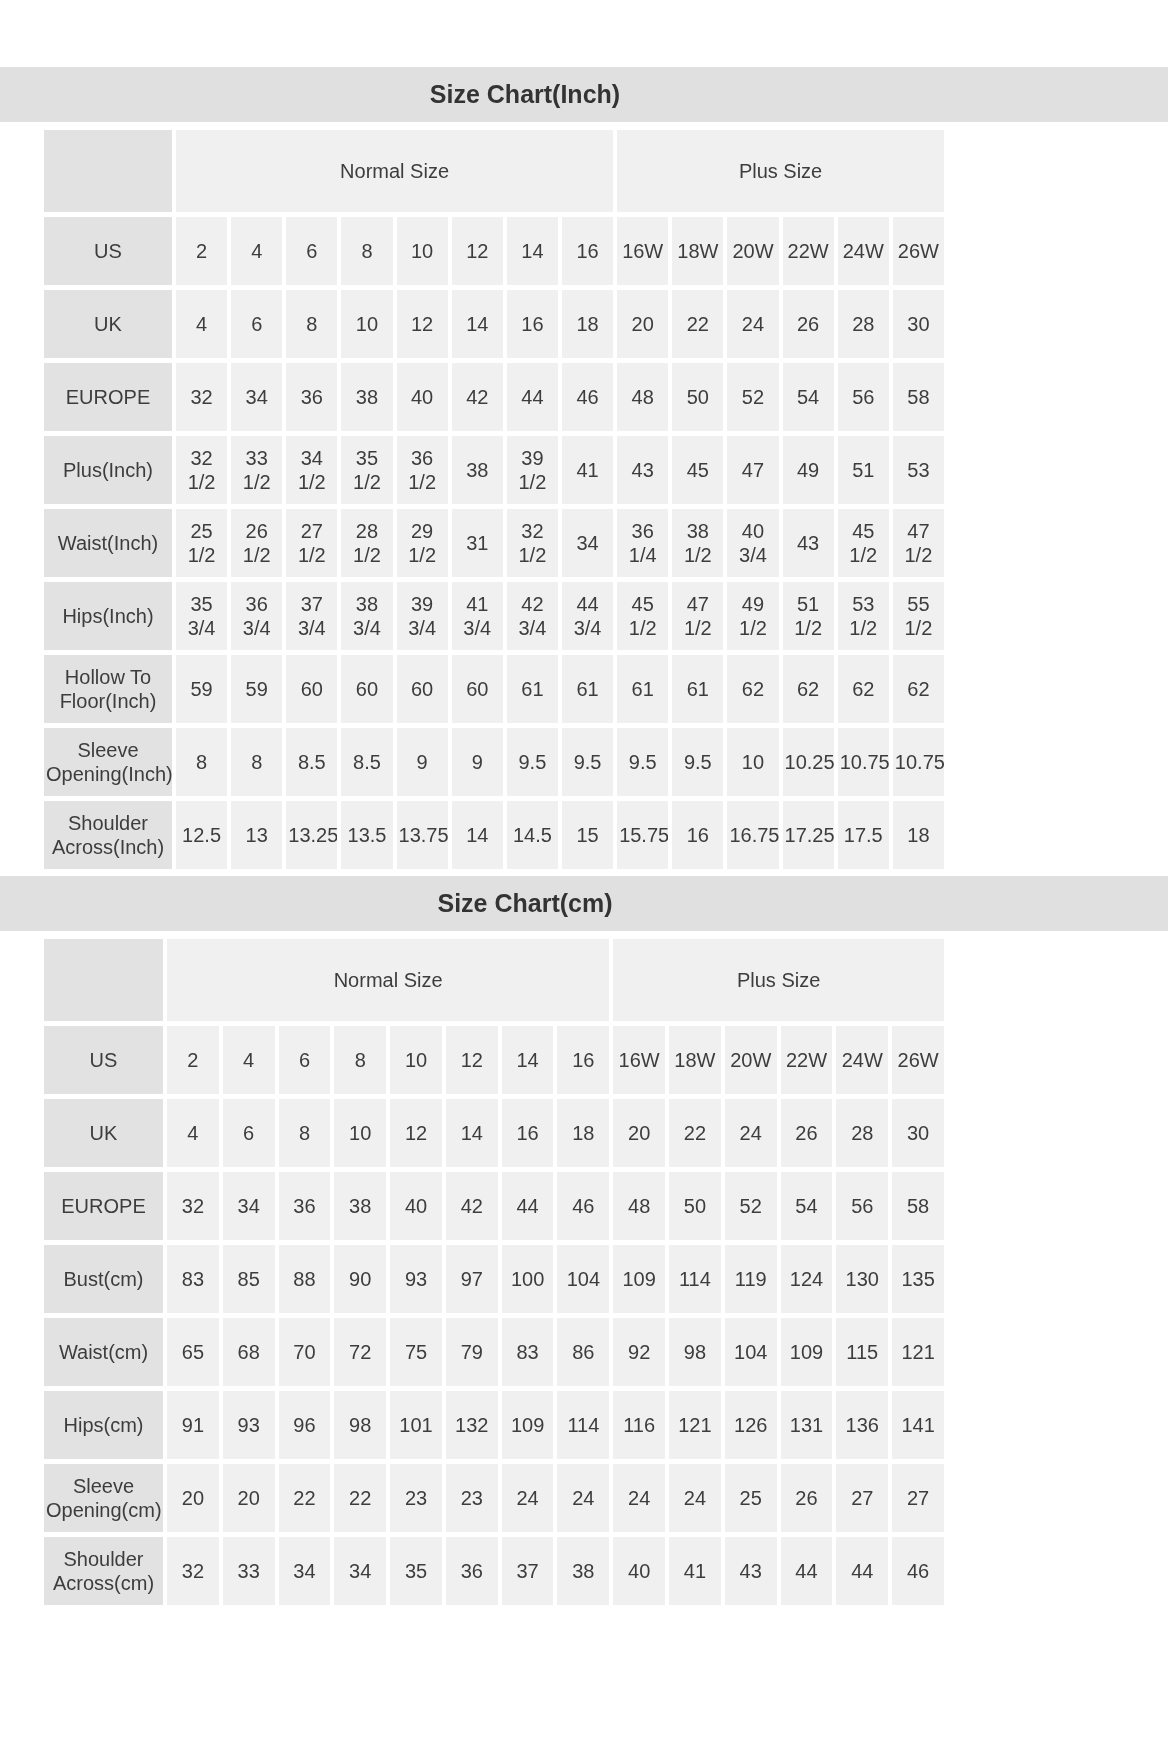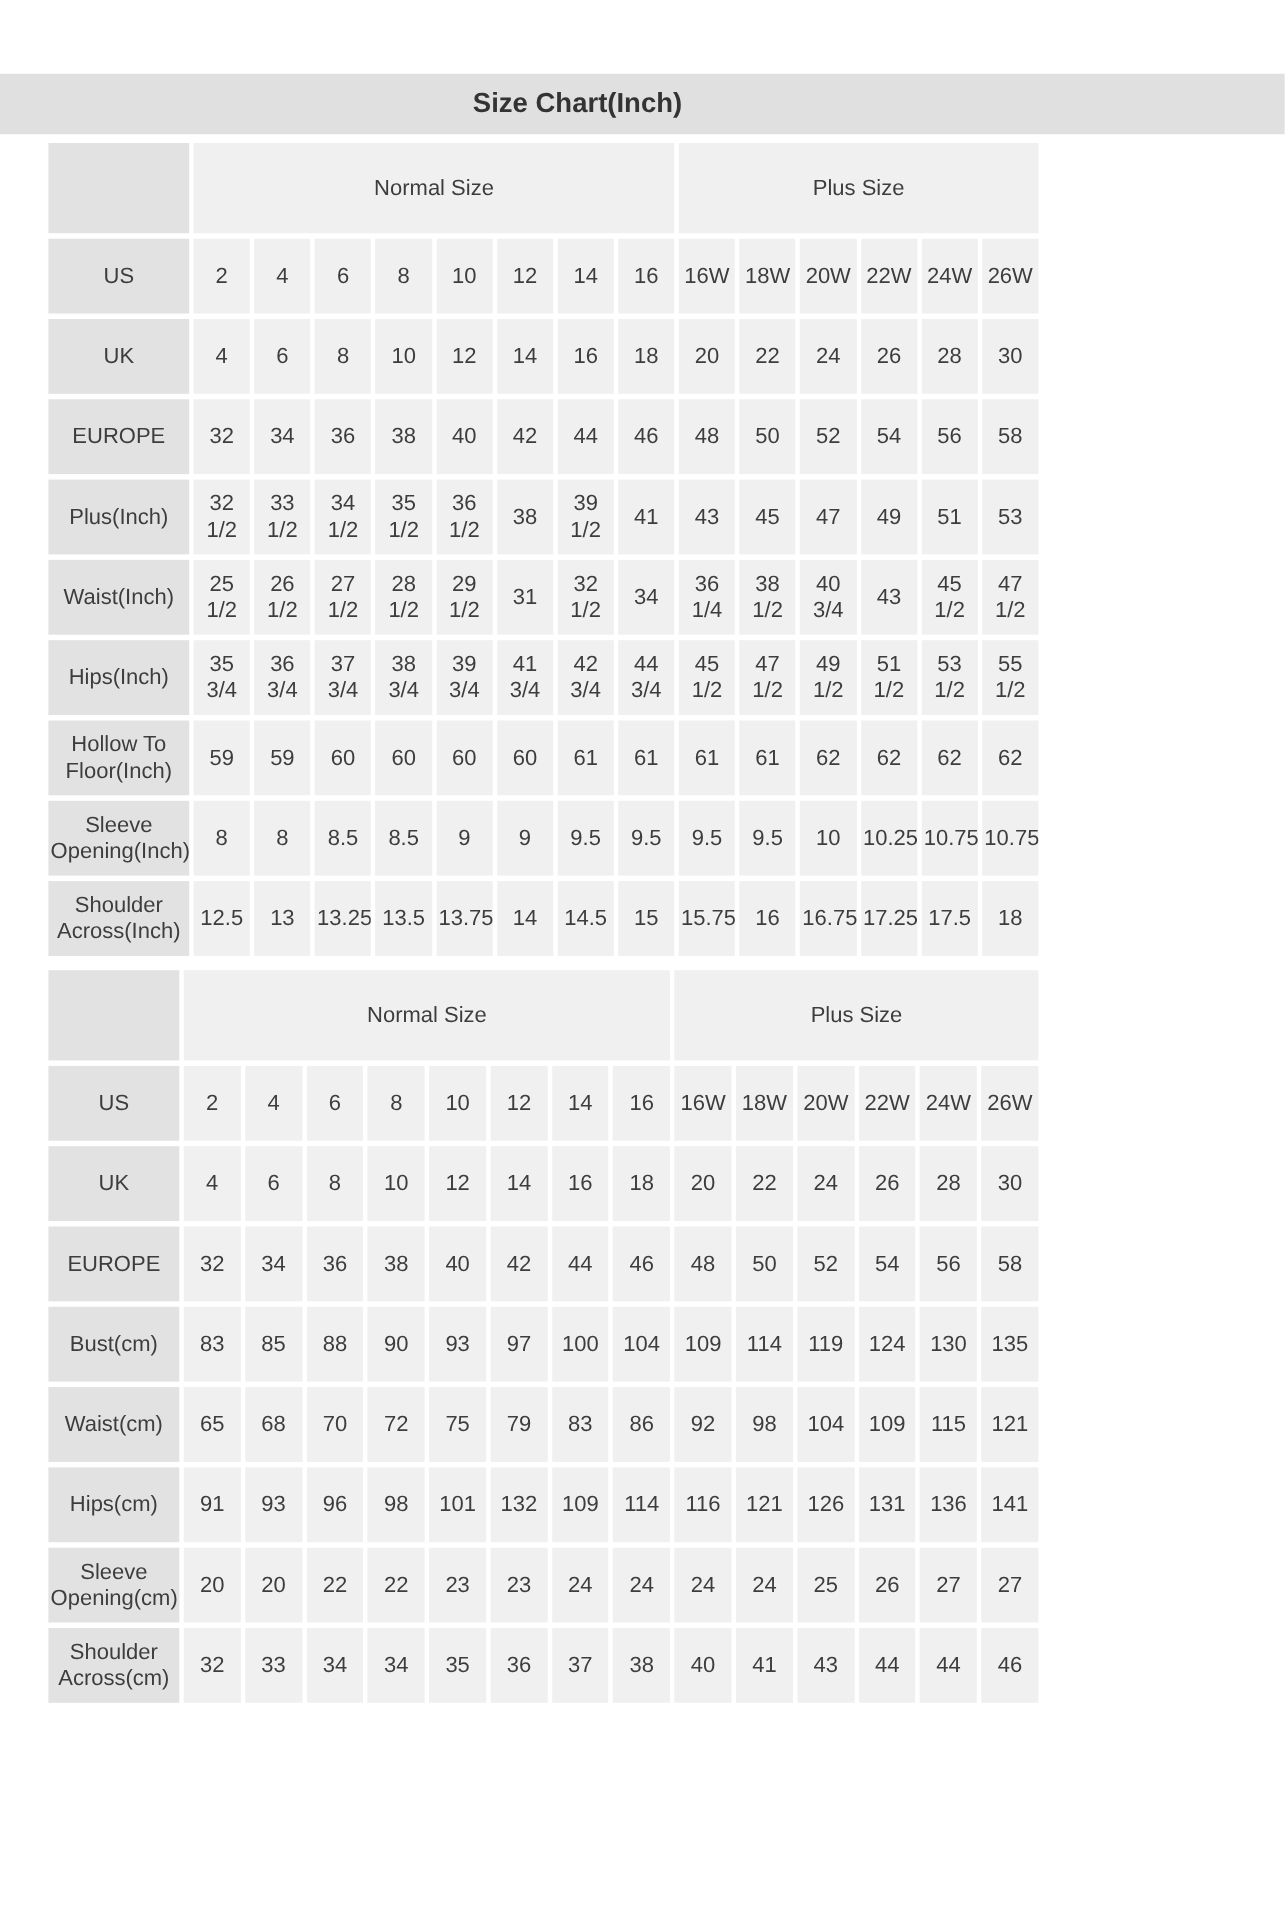--- a/index.html
+++ b/index.html
@@ -276,20 +276,21 @@
             <td class="val">16.75</td>
             <td class="val">17.25</td>
             <td class="val">17.5</td>
             <td class="val">18</td>
           </tr>
         </tbody>
     </table>
   </section>
 
   <section class="chart">
+    <div class="chart-title-bar">Size Chart(cm)</div>
     <table class="size-table t-cm">
       <colgroup>
         <col class="c-label">
         <col span="14" class="c-data">
       </colgroup>
       <thead>
         <tr>
           <td class="corner"></td>
           <th class="grp" colspan="8">Normal Size</th>
           <th class="grp" colspan="6">Plus Size</th>

